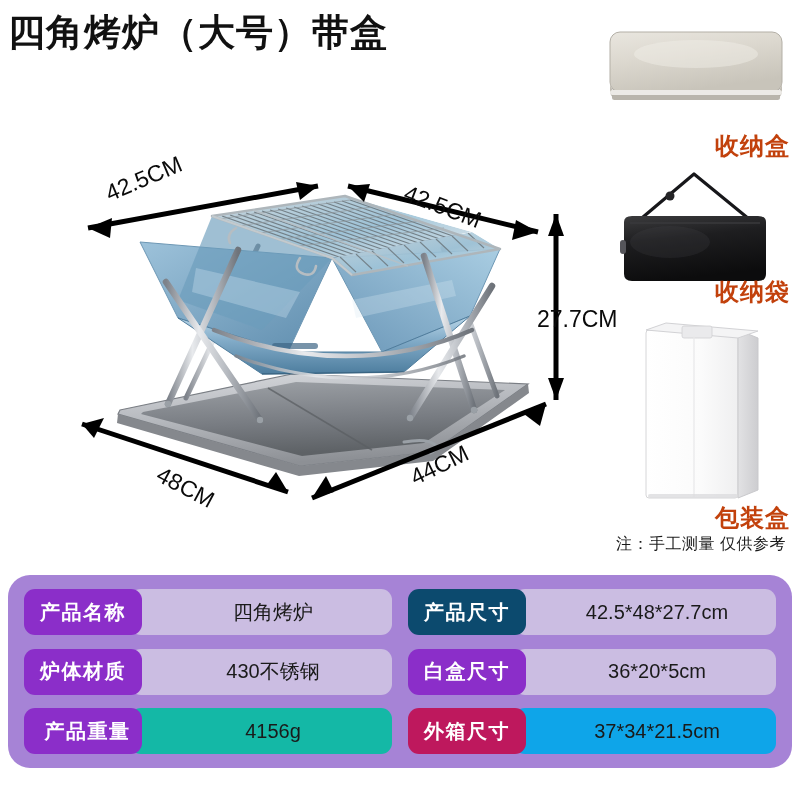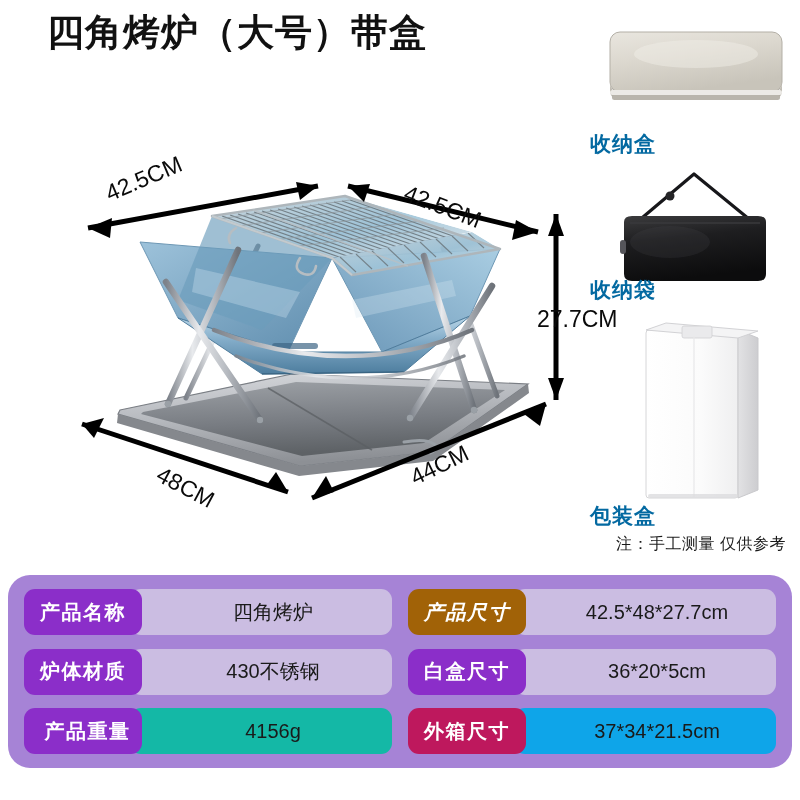--- a/index.html
+++ b/index.html
@@ -16,21 +16,20 @@
   
   .page-title {
     position: absolute;
     left: 8px;
     top: 8px;
     font-size: 37px;
     font-weight: 700;
     letter-spacing: 1px;
     color: #111111;
     white-space: nowrap;
-    margin-left: 39px;
   }
 
   
   .hero {
     position: absolute;
     left: 60px;
     top: 170px;
     width: 500px;
     height: 380px;
   }
@@ -49,24 +48,24 @@
   .dim-tl { left: 112px; top: 180px; transform: rotate(-23deg); transform-origin: left bottom; }
   .dim-tr { left: 400px; top: 178px; transform: rotate(21deg); transform-origin: left bottom; }
   .dim-h  { left: 537px; top: 306px; }
   .dim-bl { left: 152px; top: 458px; transform: rotate(28deg); transform-origin: left bottom; }
   .dim-br { left: 418px; top: 464px; transform: rotate(-26deg); transform-origin: left bottom; }
 
   
   .acc-label {
     position: absolute;
     width: 200px;
-    text-align: left;
-    font-size: 21px;
+    text-align: right;
+    font-size: 24px;
     font-weight: 700;
-    color: #0369a1;
+    color: #c2410c;
     letter-spacing: 1px;
   }
 
   .acc-note {
     position: absolute;
     right: 14px;
     top: 534px;
     font-size: 16px;
     color: #1a1a1a;
     letter-spacing: 0.5px;
@@ -395,21 +394,21 @@
       <div class="spec-val" style="background: rgb(203, 189, 226);">430不锈钢</div>
     </div>
     <div class="spec-row">
       <div class="spec-key" style="background: rgb(139, 46, 201); padding-left: 9px;">产品重量</div>
       <div class="spec-val" style="background: #14b8a6;">4156g</div>
     </div>
   </div>
 
   <div class="spec-col">
     <div class="spec-row">
-      <div class="spec-key" style="background: #a16207; font-style: italic;">产品尺寸</div>
+      <div class="spec-key" style="background: #0c4a6e;">产品尺寸</div>
       <div class="spec-val" style="background: rgb(203, 189, 226);">42.5*48*27.7cm</div>
     </div>
     <div class="spec-row">
       <div class="spec-key" style="background: rgb(139, 46, 201);">白盒尺寸</div>
       <div class="spec-val" style="background: rgb(203, 189, 226);">36*20*5cm</div>
     </div>
     <div class="spec-row">
       <div class="spec-key" style="background: #be185d;">外箱尺寸</div>
       <div class="spec-val" style="background: #0ea5e9;">37*34*21.5cm</div>
     </div>

